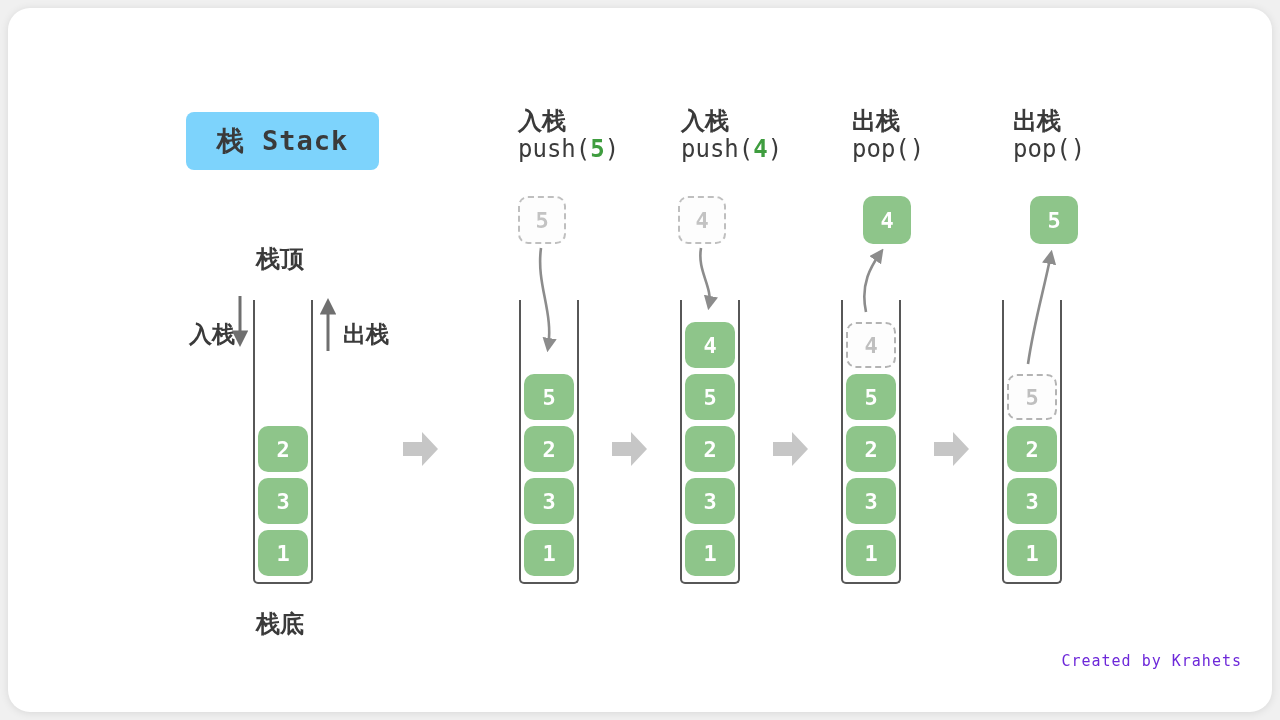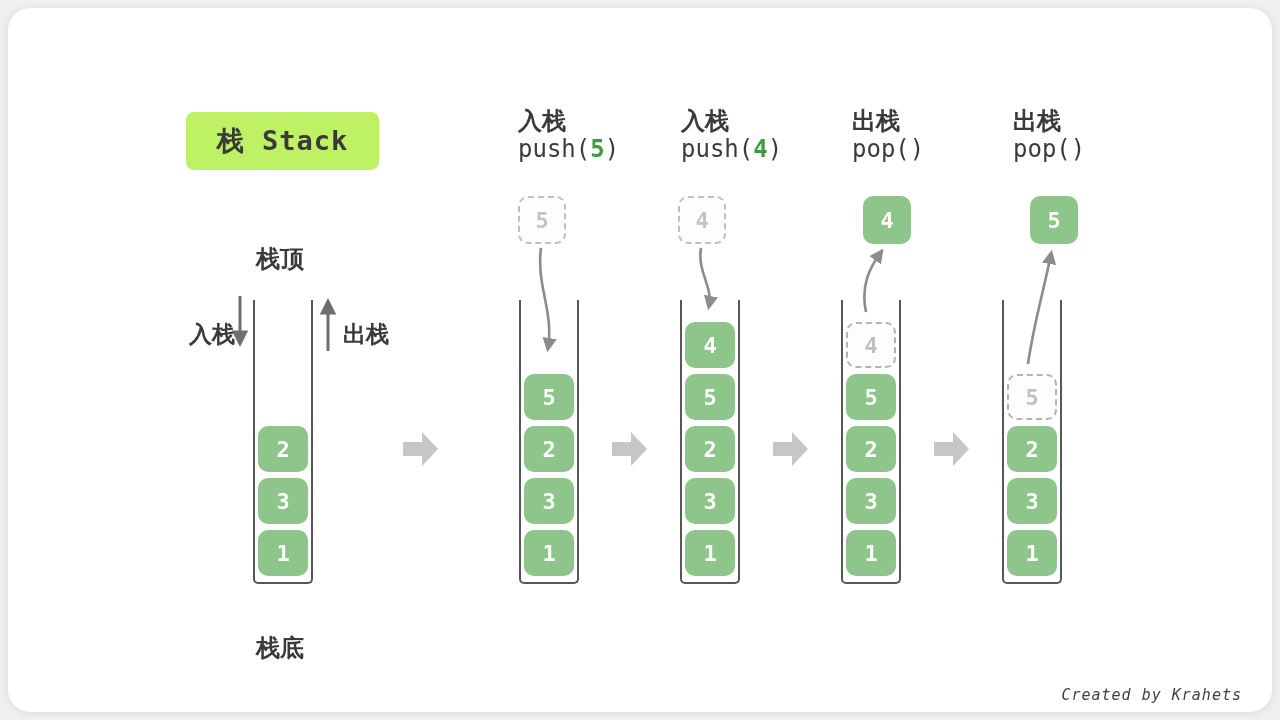--- a/index.html
+++ b/index.html
@@ -10,31 +10,31 @@
     -webkit-font-smoothing:antialiased;
   }
   .card{
     position:absolute;left:8px;top:8px;width:1264px;height:704px;
     background:#ffffff;border-radius:22px;
     box-shadow:0 1px 8px rgba(0,0,0,0.10);
   }
   
   .title-box{
     position:absolute;left:186px;top:112px;width:193px;height:58px;
-    background:#bef264;border-radius:8px;
+    background:#7dd3fc;border-radius:8px;
     display:flex;align-items:center;justify-content:center;
   }
   .title-box span{
     font-family:"DejaVu Sans Mono", monospace;
     font-size:27px;font-weight:bold;color:#3a3a3a;letter-spacing:1px;
   }
   
   .lbl{position:absolute;color:#3a3a3a;font-weight:bold;}
   .lbl-top   {left:256px;top:243px;font-size:24px;}
-  .lbl-bottom{left:256px;top:632px;font-size:24px;}
+  .lbl-bottom{left:256px;top:608px;font-size:24px;}
   .lbl-push  {left:189px;top:319px;font-size:23px;}
   .lbl-pop   {left:343px;top:319px;font-size:23px;}
   
   .step-label{position:absolute;top:107px;}
   .step-label .op{
     display:block;font-size:24px;font-weight:bold;color:#3a3a3a;line-height:28px;
   }
   .step-label .code{
     display:block;margin-top:0;
     font-family:"DejaVu Sans Mono", monospace;
@@ -67,23 +67,23 @@
     display:flex;align-items:center;justify-content:center;
     font-family:"DejaVu Sans Mono", monospace;font-size:22px;font-weight:bold;
   }
   .cell.dashed{
     background:#fdfdfd;border:2px dashed #b3b3b3;color:#bfbfbf;
   }
   
   .overlay{position:absolute;left:0;top:0;pointer-events:none;}
   
   .watermark{
-    position:absolute;right:38px;top:686px;
+    position:absolute;right:38px;top:652px;
     font-family:"DejaVu Sans Mono", monospace;
-    font-size:15px;color:#404040;letter-spacing:1px;font-style:italic;
+    font-size:15px;color:#6d28d9;letter-spacing:1px;
   }
 </style>
 </head>
 <body>
 
 <div class="card"></div>
 
 <div class="title-box">
   <span>栈 Stack</span>
 </div>

